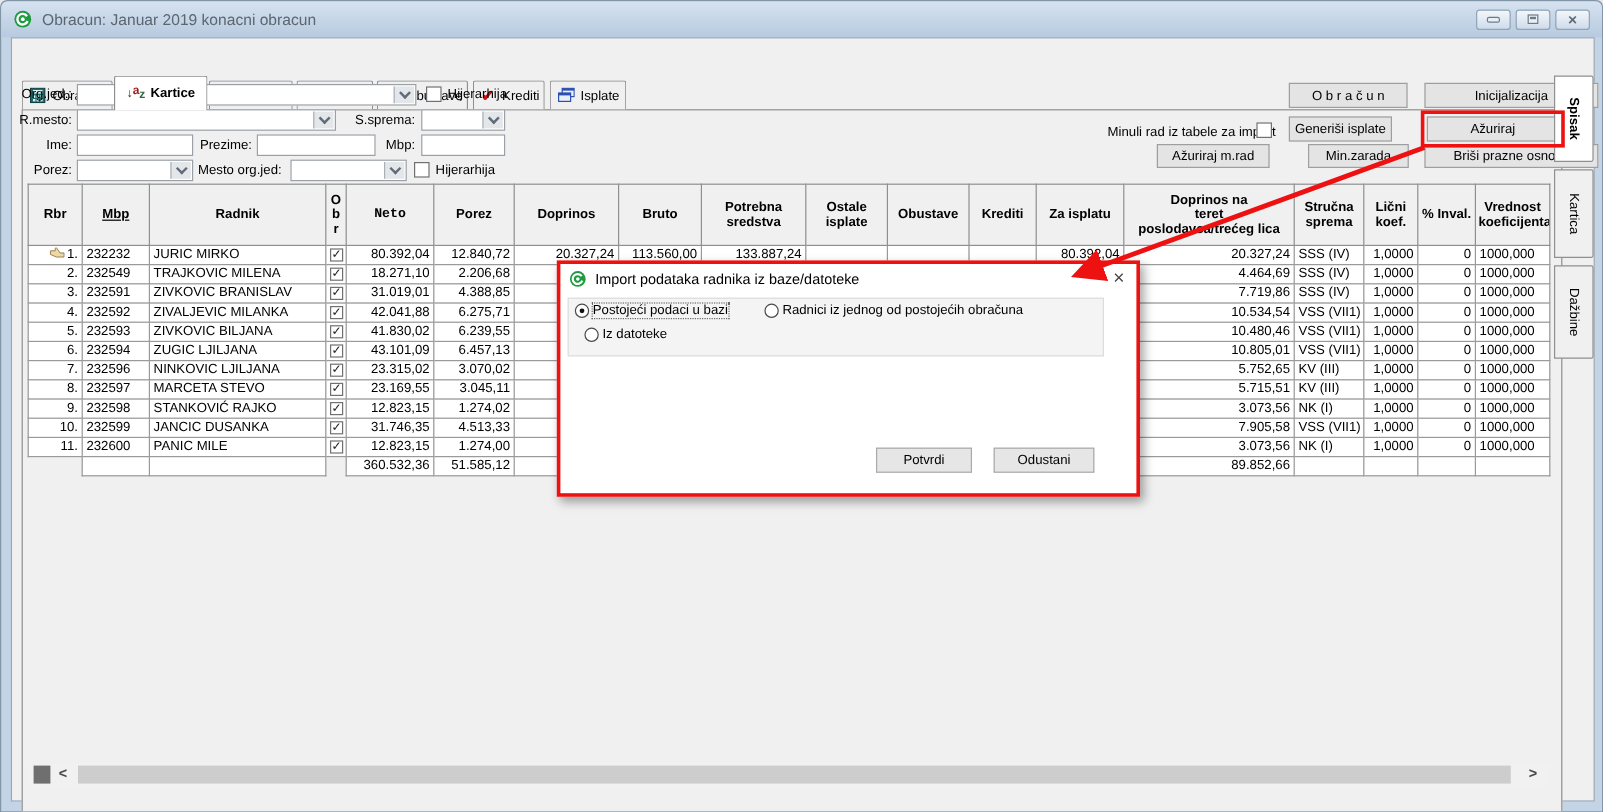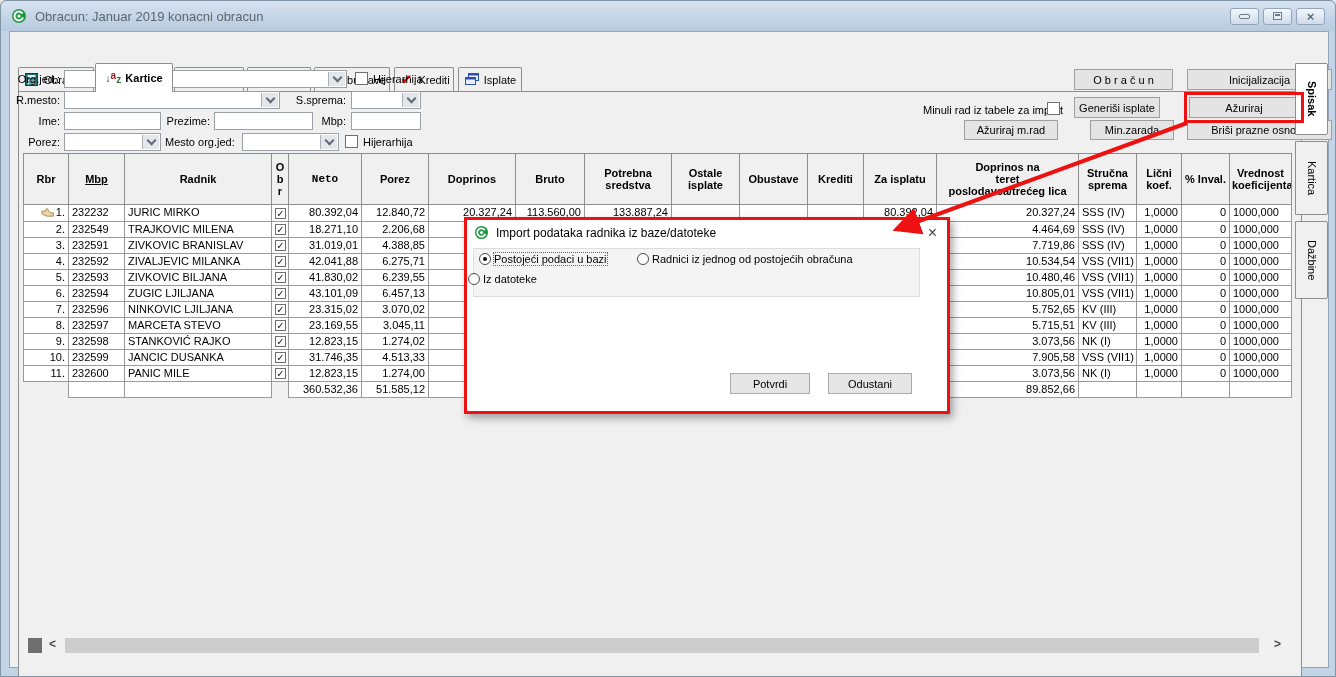--- a/index.html
+++ b/index.html
@@ -540,21 +540,21 @@
     </div>
     <div class="dlg-group"></div>
     <div class="radio selected" style="left:12px;top:33px">
       <span class="rdot"></span>
       <span class="rlabel">Postojeći podaci u bazi</span>
     </div>
     <div class="radio" style="left:170px;top:33px">
       <span class="rdot"></span>
       <span class="rlabel">Radnici iz jednog od postojećih obračuna</span>
     </div>
-    <div class="radio" style="left:1px;top:53px">
+    <div class="radio" style="left:20px;top:53px">
       <span class="rdot"></span>
       <span class="rlabel">Iz datoteke</span>
     </div>
     <div class="dlg-btn" style="left:263px;width:80px">Potvrdi</div>
     <div class="dlg-btn" style="left:361px;width:84px">Odustani</div>
   </div>
 
   <svg class="arrow-svg" width="1336" height="677">
     <defs>
       <marker id="ah" markerWidth="7" markerHeight="7" refX="5" refY="3.5" orient="auto">

